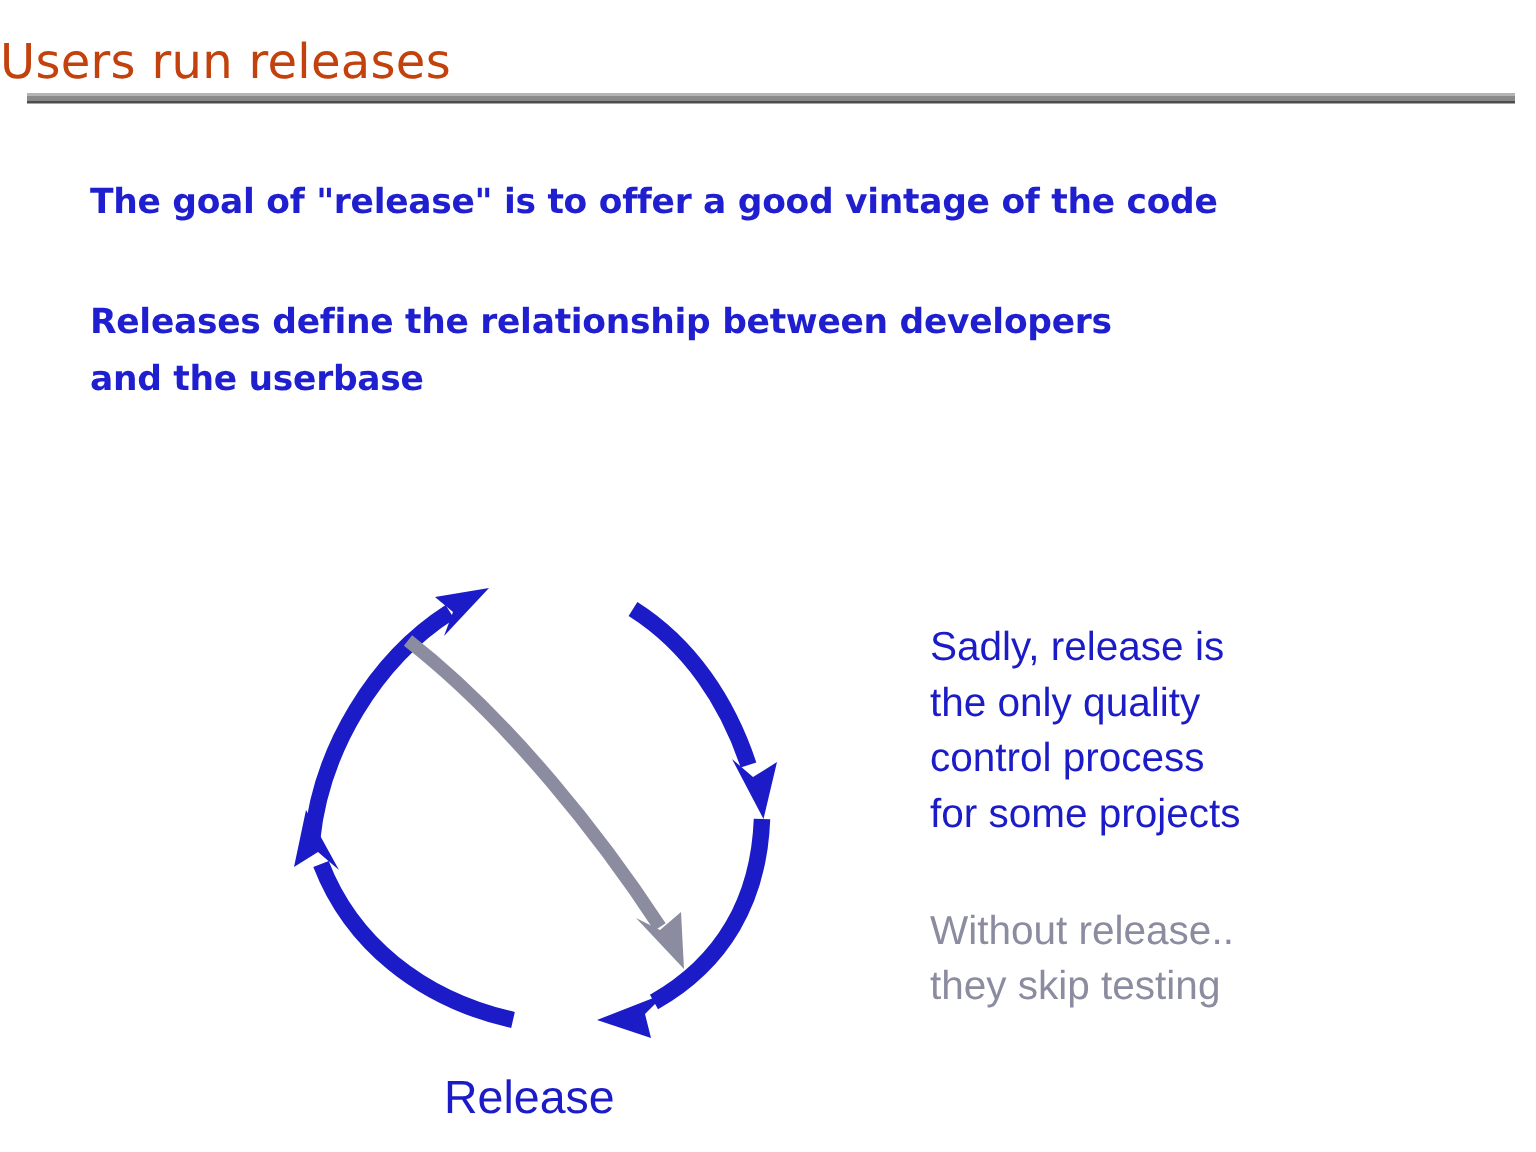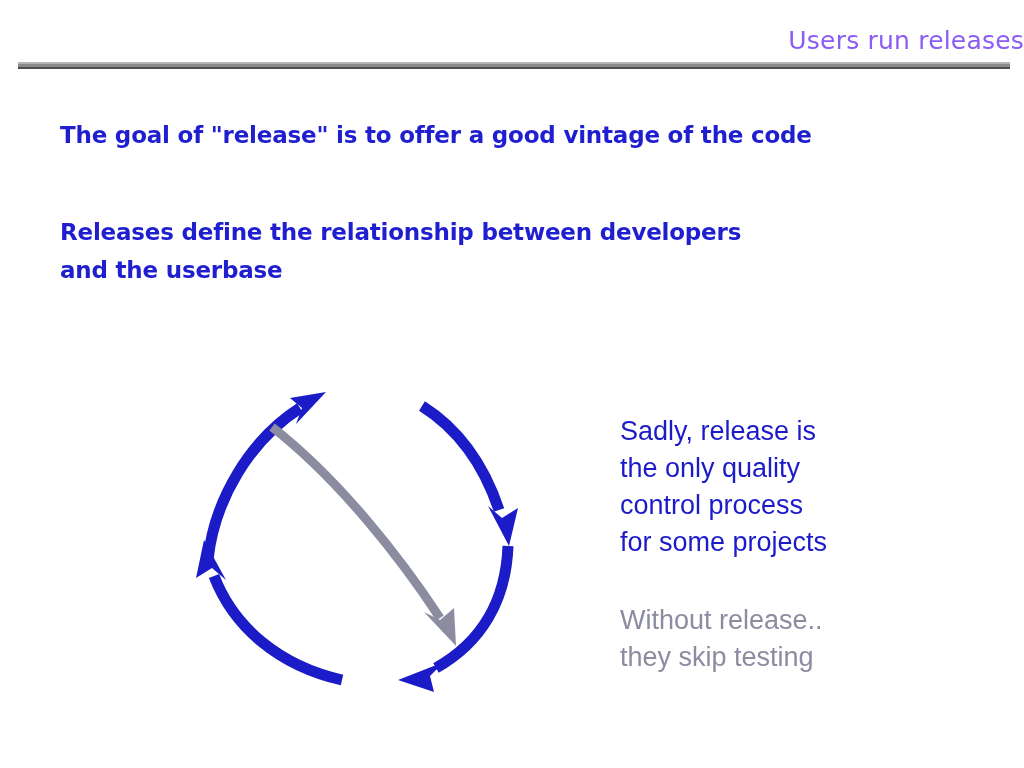--- a/index.html
+++ b/index.html
@@ -22,25 +22,25 @@
     height: 768px;
     background: #ffffff;
   }
 
   
   #slide-title {
     position: absolute;
     left: 0;
     top: 26px;
     width: 1024px;
-    text-align: right;
+    text-align: left;
     font-family: "DejaVu Sans", sans-serif;
-    font-size: 25px;
+    font-size: 32px;
     line-height: 30px;
-    color: #8b5cf6;
+    color: #c2410c;
     letter-spacing: 0.2px;
     white-space: nowrap;
   }
 
   #title-rule {
     position: absolute;
     left: 18px;
     top: 62px;
     width: 992px;
     height: 7px;
@@ -66,21 +66,21 @@
     position: absolute;
     font-family: "DejaVu Sans", sans-serif;
     font-weight: bold;
     font-size: 23px;
     line-height: 38px;
     color: #1f1fd0;
     white-space: pre-line;
     letter-spacing: -0.2px;
   }
   #bullet-1 { left: 60px; top: 116px; }
-  #bullet-2 { left: 60px; top: 213px; }
+  #bullet-2 { left: 60px; top: 196px; }
 
   
   #cycle-diagram {
     position: absolute;
     left: 130px;
     top: 350px;
     width: 430px;
     height: 380px;
   }
   #cycle-svg {
@@ -160,20 +160,21 @@
         <path d="M 212,330 C 150,316 104,278 84,226" fill="none" stroke="#1b1bc8" stroke-width="11" stroke-linecap="butt"></path>
         <path d="M 74,190 L 66,228 L 82,218 L 96,230 Z" fill="#1b1bc8"></path>
       </g>
 
       <g>
         <path d="M 142,77 C 210,130 272,210 310,268" fill="none" stroke="#8c8ca0" stroke-width="9" stroke-linecap="butt"></path>
         <path d="M 326,296 L 324,258 L 310,270 L 294,262 Z" fill="#8c8ca0"></path>
       </g>
     </svg>
 
+    <span class="node-label" id="label-release">Release</span>
 
   </div>
 
   <div class="side-note" id="note-secondary">Without release..
 they skip testing</div>
 
   <div class="side-note" id="note-primary">Sadly, release is
 the only quality
 control process
 for some projects</div>

